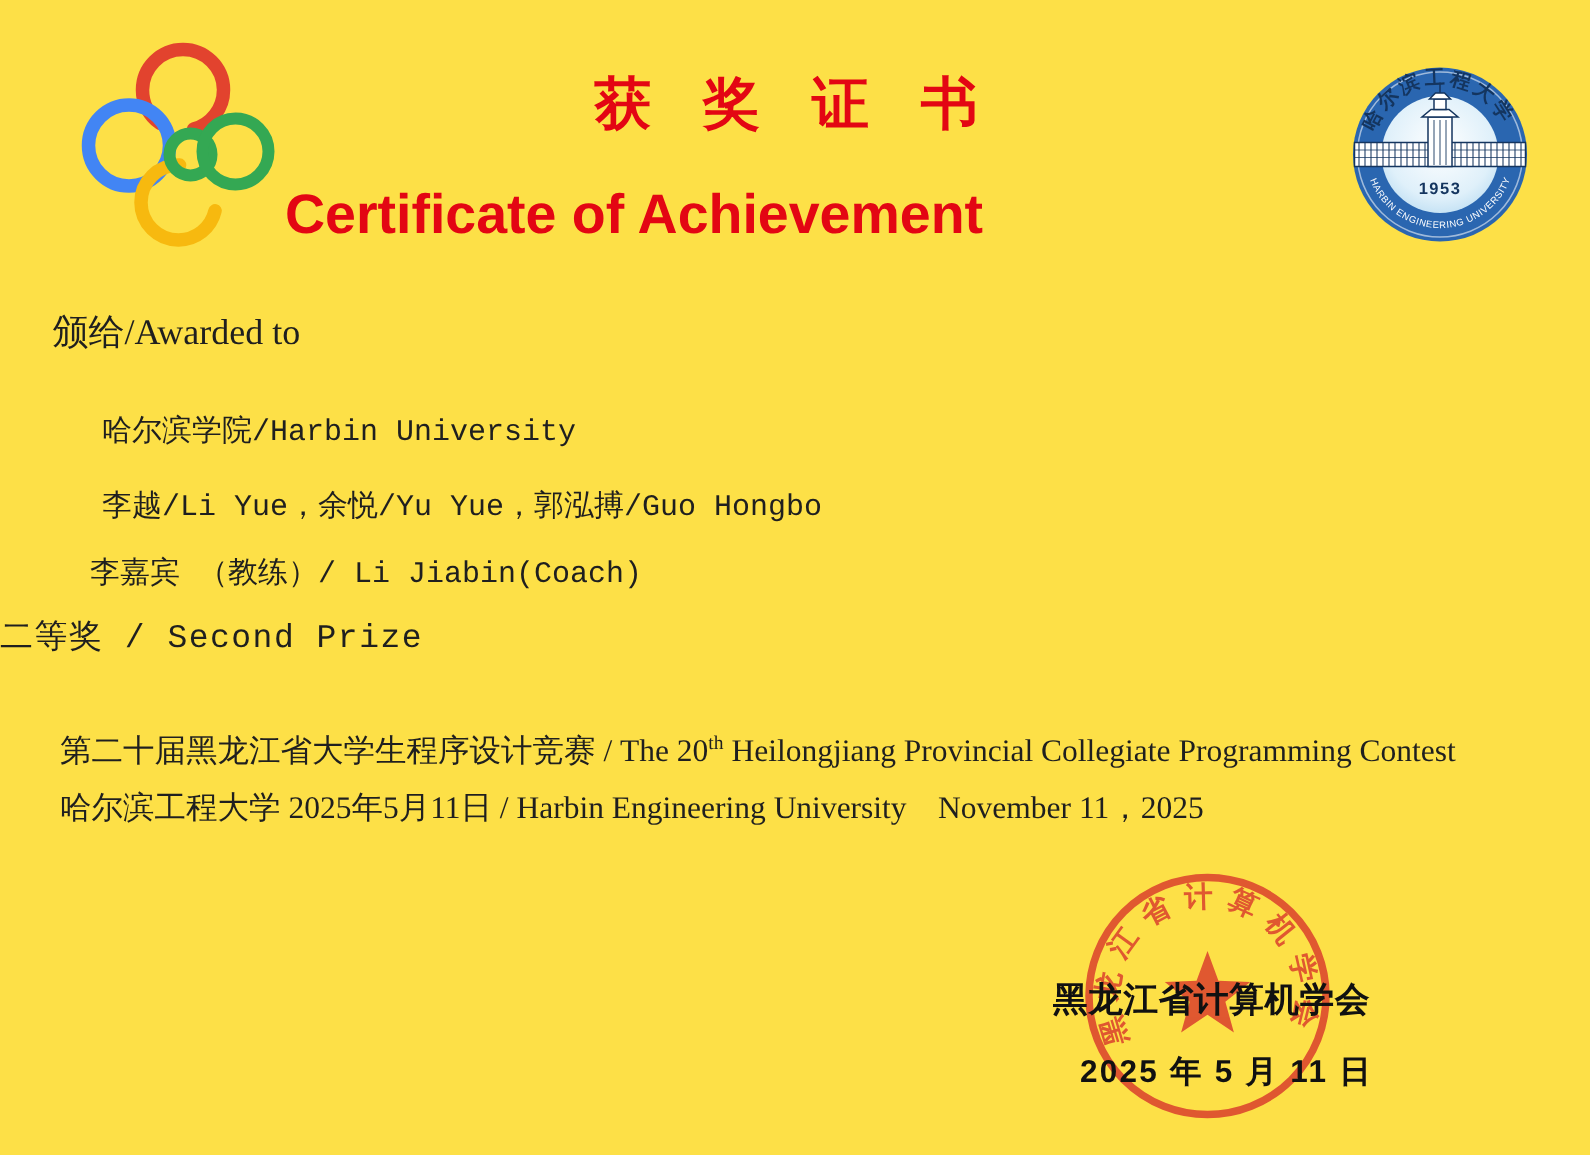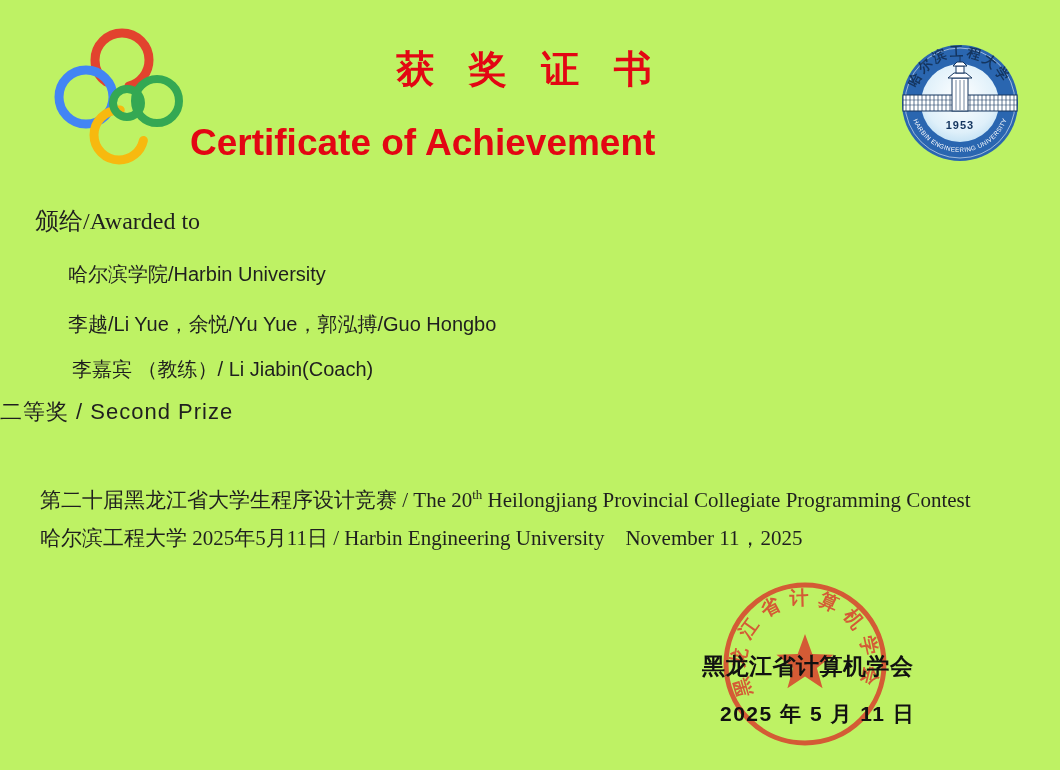--- a/index.html
+++ b/index.html
@@ -1,20 +1,20 @@
 <!DOCTYPE html>
 <html><head>
 <meta charset="utf-8">
 <style>
   * { margin:0; padding:0; box-sizing:border-box; }
   html,body { background:#ffffff; }
   body { font-family:"Liberation Sans","DejaVu Sans",sans-serif; }
   .cert {
     position:relative; width:1060px; height:770px;
-    background:#bef264; overflow:hidden; color:#1f1f1f;
+    background:#fde047; overflow:hidden; color:#1f1f1f;
   }
   .abs { position:absolute; }
 
   
   .logo-ccpc { left:52px; top:24px; width:140px; height:152px; }
   .title-block { left:190px; top:0; width:680px; text-align:center; }
   .title-cn {
     position:absolute; left:0; top:44px; width:680px;
     font-size:38px; font-weight:700; letter-spacing:12px;
     color:#e30613; white-space:nowrap; text-align:center;
@@ -22,25 +22,25 @@
   .title-en {
     position:absolute; left:0; top:122px; width:680px;
     font-size:37px; font-weight:700; color:#e30613;
     font-family:"Liberation Sans","DejaVu Sans",sans-serif;
     text-align:left; white-space:nowrap;
   }
   .heu-seal { left:900px; top:32px; width:120px; height:142px; }
 
   
   .serif { font-family:"Liberation Serif","DejaVu Serif",serif; }
-  .mono  { font-family:Liberation Sans, sans-serif; }
+  .mono  { font-family:Liberation Mono, monospace;margin-top:12px; }
   .awarded-to { left:35px; top:205px; font-size:24px; }
   .school-line  { left:68px; top:261px; font-size:20px; }
   .members-line { left:68px; top:311px; font-size:20px; }
-  .coach-line   { left:72px; top:356px; font-size:20px; }
+  .coach-line   { left:60px; top:356px; font-size:20px; }
   .prize-line {
     left:0; top:397px; width:1028px; 
     font-size:22px; letter-spacing:1px; white-space:nowrap;
   }
   .contest-line { left:40px; top:486px; font-size:21px; white-space:nowrap; }
   .contest-line sup { font-size:13px; vertical-align:super;text-align:right; }
   .venue-line   { left:40px; top:524px; font-size:21px; white-space:nowrap; }
 
   
   .red-seal { left:705px; top:564px; width:200px; height:200px; }

